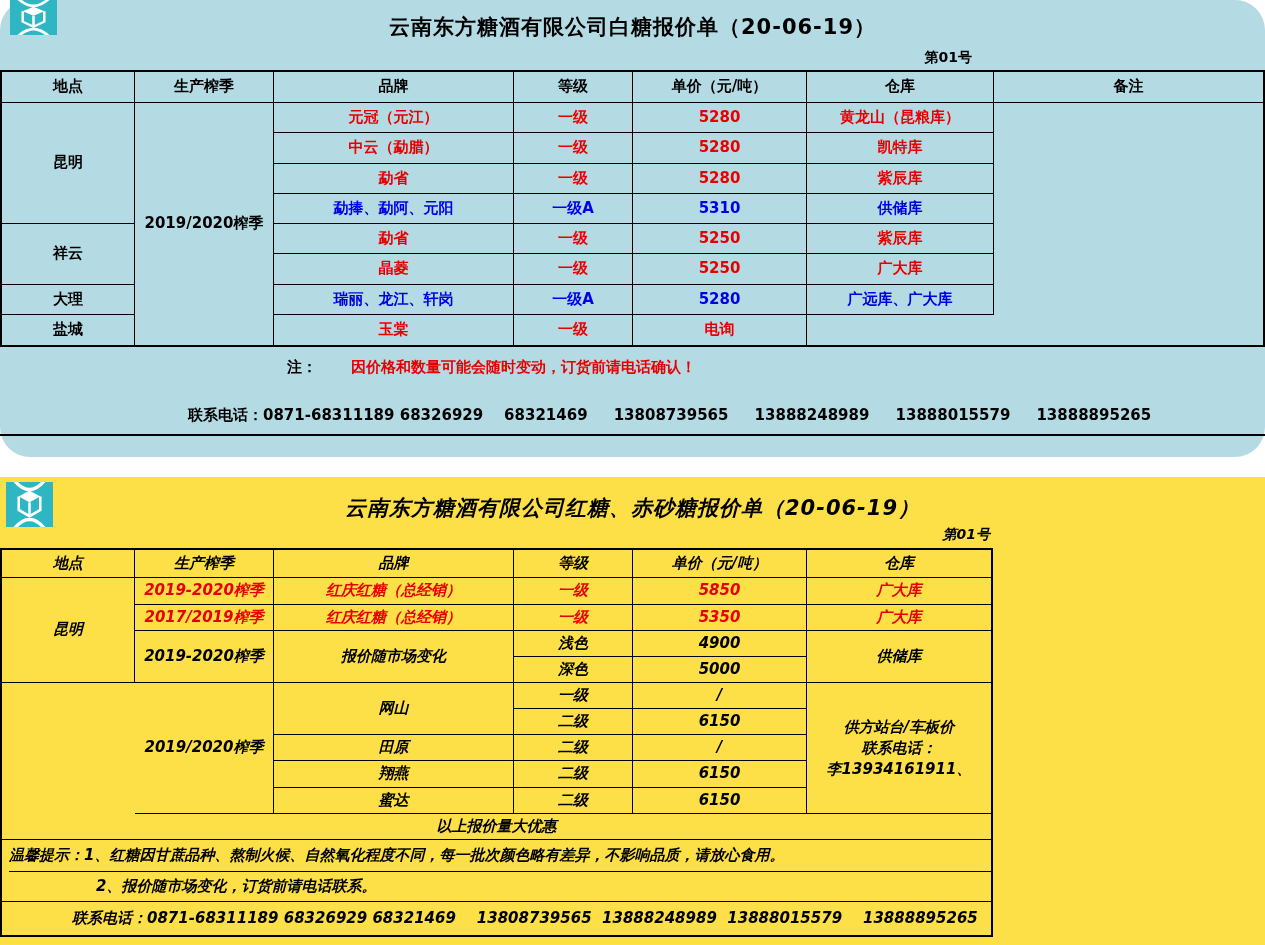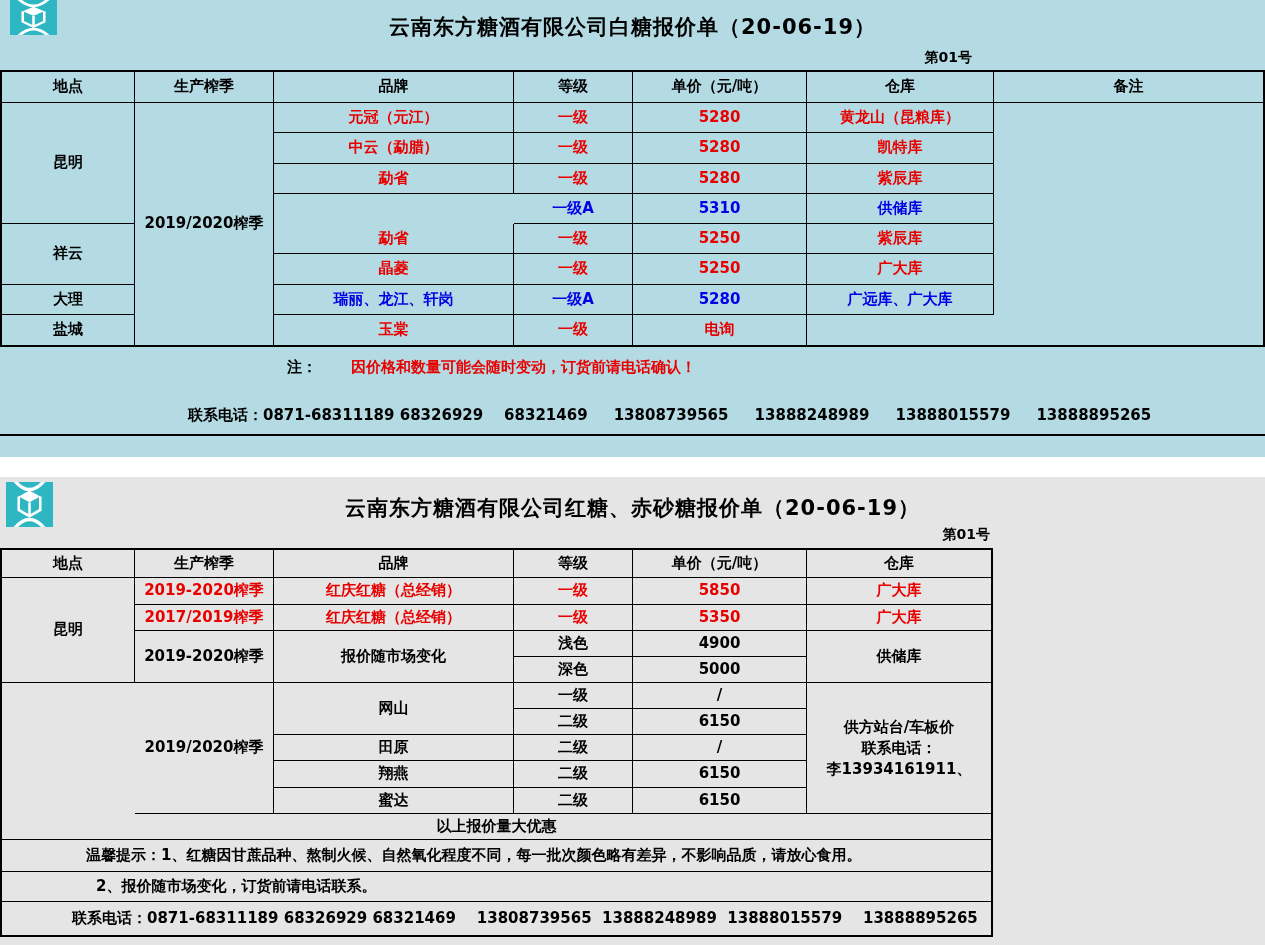--- a/index.html
+++ b/index.html
@@ -24,21 +24,21 @@
   .note-gap{display:inline-block;width:34px;}
   .contact1{position:absolute;left:188px;top:59px;font-size:15px;}
   .wh-multi{flex-direction:column;justify-content:center;}
   .wh-multi div{line-height:21px;}
 </style>
 </head>
 <body>
 
 <div id="page">
 
-  <div class="sec-blue" style="background:#b4dbe4;">
+  <div class="sec-blue" style="background:#b4dbe4;border-radius:30px;">
 
     <svg class="logo" style="left:10px;top:0;width:47px;height:35px;" viewBox="0 0 48 42" preserveAspectRatio="none">
       <rect width="48" height="42" fill="#2eb6c3"></rect>
       <path d="M8,-2 Q24,16 40,-2" stroke="#ffffff" stroke-width="3.2" fill="none"></path>
       <polygon points="24,8 35,13.5 24,19 13,13.5" fill="#ffffff"></polygon>
       <polyline points="13,13.5 13,26 24,32 35,26 35,13.5" stroke="#ffffff" stroke-width="2.6" fill="none"></polyline>
       <line x1="24" y1="19" x2="24" y2="32" stroke="#ffffff" stroke-width="2.6"></line>
       <path d="M8,44 Q24,26 40,44" stroke="#ffffff" stroke-width="3.2" fill="none"></path>
     </svg>
 
@@ -69,20 +69,21 @@
       <div class="cell c-red" style="grid-area:3/3">中云（勐腊）</div>
       <div class="cell c-red" style="grid-area:3/4">一级</div>
       <div class="cell c-red" style="grid-area:3/5">5280</div>
       <div class="cell c-red" style="grid-area:3/6">凯特库</div>
 
       <div class="cell c-red" style="grid-area:4/3">勐省</div>
       <div class="cell c-red" style="grid-area:4/4">一级</div>
       <div class="cell c-red" style="grid-area:4/5">5280</div>
       <div class="cell c-red" style="grid-area:4/6">紫辰库</div>
 
+      <div class="cell c-blue" style="grid-area:5/3">勐捧、勐阿、元阳</div>
       <div class="cell c-blue" style="grid-area:5/4">一级A</div>
       <div class="cell c-blue" style="grid-area:5/5">5310</div>
       <div class="cell c-blue" style="grid-area:5/6">供储库</div>
 
       <div class="cell c-red" style="grid-area:6/3">勐省</div>
       <div class="cell c-red" style="grid-area:6/4">一级</div>
       <div class="cell c-red" style="grid-area:6/5">5250</div>
       <div class="cell c-red" style="grid-area:6/6">紫辰库</div>
 
       <div class="cell c-red" style="grid-area:7/3">晶菱</div>
@@ -107,21 +108,21 @@
         <span>注：</span>
         <span class="note-gap"></span>
         <span class="c-red">因价格和数量可能会随时变动，订货前请电话确认！</span>
       </div>
       <div class="contact1 pre">联系电话：0871-68311189 68326929    68321469     13808739565     13888248989     13888015579     13888895265</div>
     </div>
   </div>
 
   <div class="gap-white"></div>
 
-  <div class="sec-pink" style="background:#e5e5e5;">
+  <div class="sec-pink" style="background:#fde047;font-style:italic;">
 
     <svg class="logo" style="left:6px;top:5px;width:47px;height:45px;" viewBox="0 0 48 42" preserveAspectRatio="none">
       <rect width="48" height="42" fill="#2eb6c3"></rect>
       <path d="M8,-2 Q24,16 40,-2" stroke="#ffffff" stroke-width="3.2" fill="none"></path>
       <polygon points="24,8 35,13.5 24,19 13,13.5" fill="#ffffff"></polygon>
       <polyline points="13,13.5 13,26 24,32 35,26 35,13.5" stroke="#ffffff" stroke-width="2.6" fill="none"></polyline>
       <line x1="24" y1="19" x2="24" y2="32" stroke="#ffffff" stroke-width="2.6"></line>
       <path d="M8,44 Q24,26 40,44" stroke="#ffffff" stroke-width="3.2" fill="none"></path>
     </svg>
 
@@ -176,19 +177,19 @@
 
       <div class="cell" style="grid-area:9/3">翔燕</div>
       <div class="cell" style="grid-area:9/4">二级</div>
       <div class="cell" style="grid-area:9/5">6150</div>
 
       <div class="cell" style="grid-area:10/3">蜜达</div>
       <div class="cell" style="grid-area:10/4">二级</div>
       <div class="cell" style="grid-area:10/5">6150</div>
 
       <div class="cell no-r" style="grid-area:11/1/12/7">以上报价量大优惠</div>
-      <div class="cell no-r left" style="grid-area:12/1/13/7;padding-left:84px;">温馨提示：1、红糖因甘蔗品种、熬制火候、自然氧化程度不同，每一批次颜色略有差异，不影响品质，请放心食用。</div>
+      <div class="cell no-r left" style="grid-area:12/1/13/7;margin-left:7px;">温馨提示：1、红糖因甘蔗品种、熬制火候、自然氧化程度不同，每一批次颜色略有差异，不影响品质，请放心食用。</div>
       <div class="cell no-r left" style="grid-area:13/1/14/7;padding-left:94px;">2、报价随市场变化，订货前请电话联系。</div>
       <div class="cell no-r no-b left pre" style="grid-area:14/1/15/7;padding-left:70px;">联系电话：0871-68311189 68326929 68321469    13808739565  13888248989  13888015579    13888895265</div>
     </div>
   </div>
 
 </div>
 
 </body></html>

